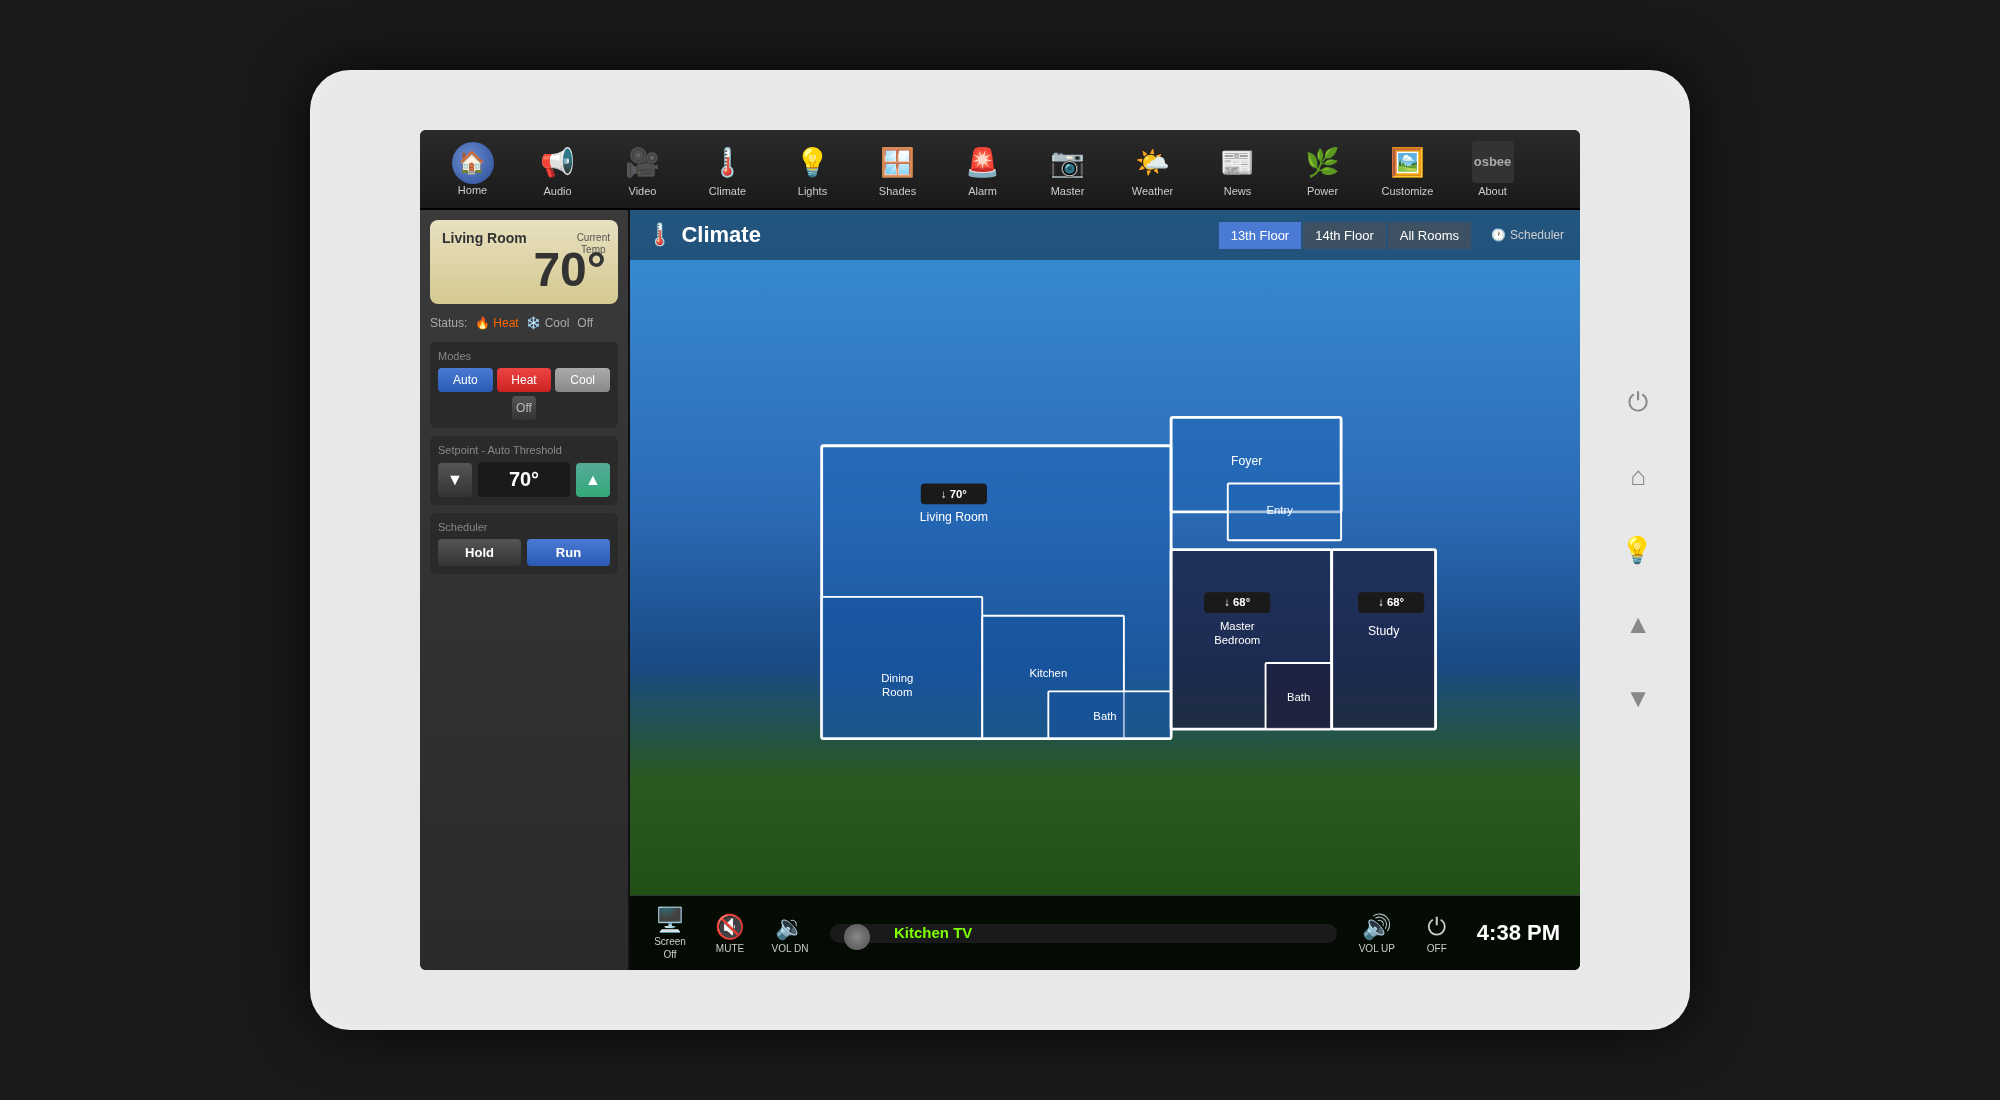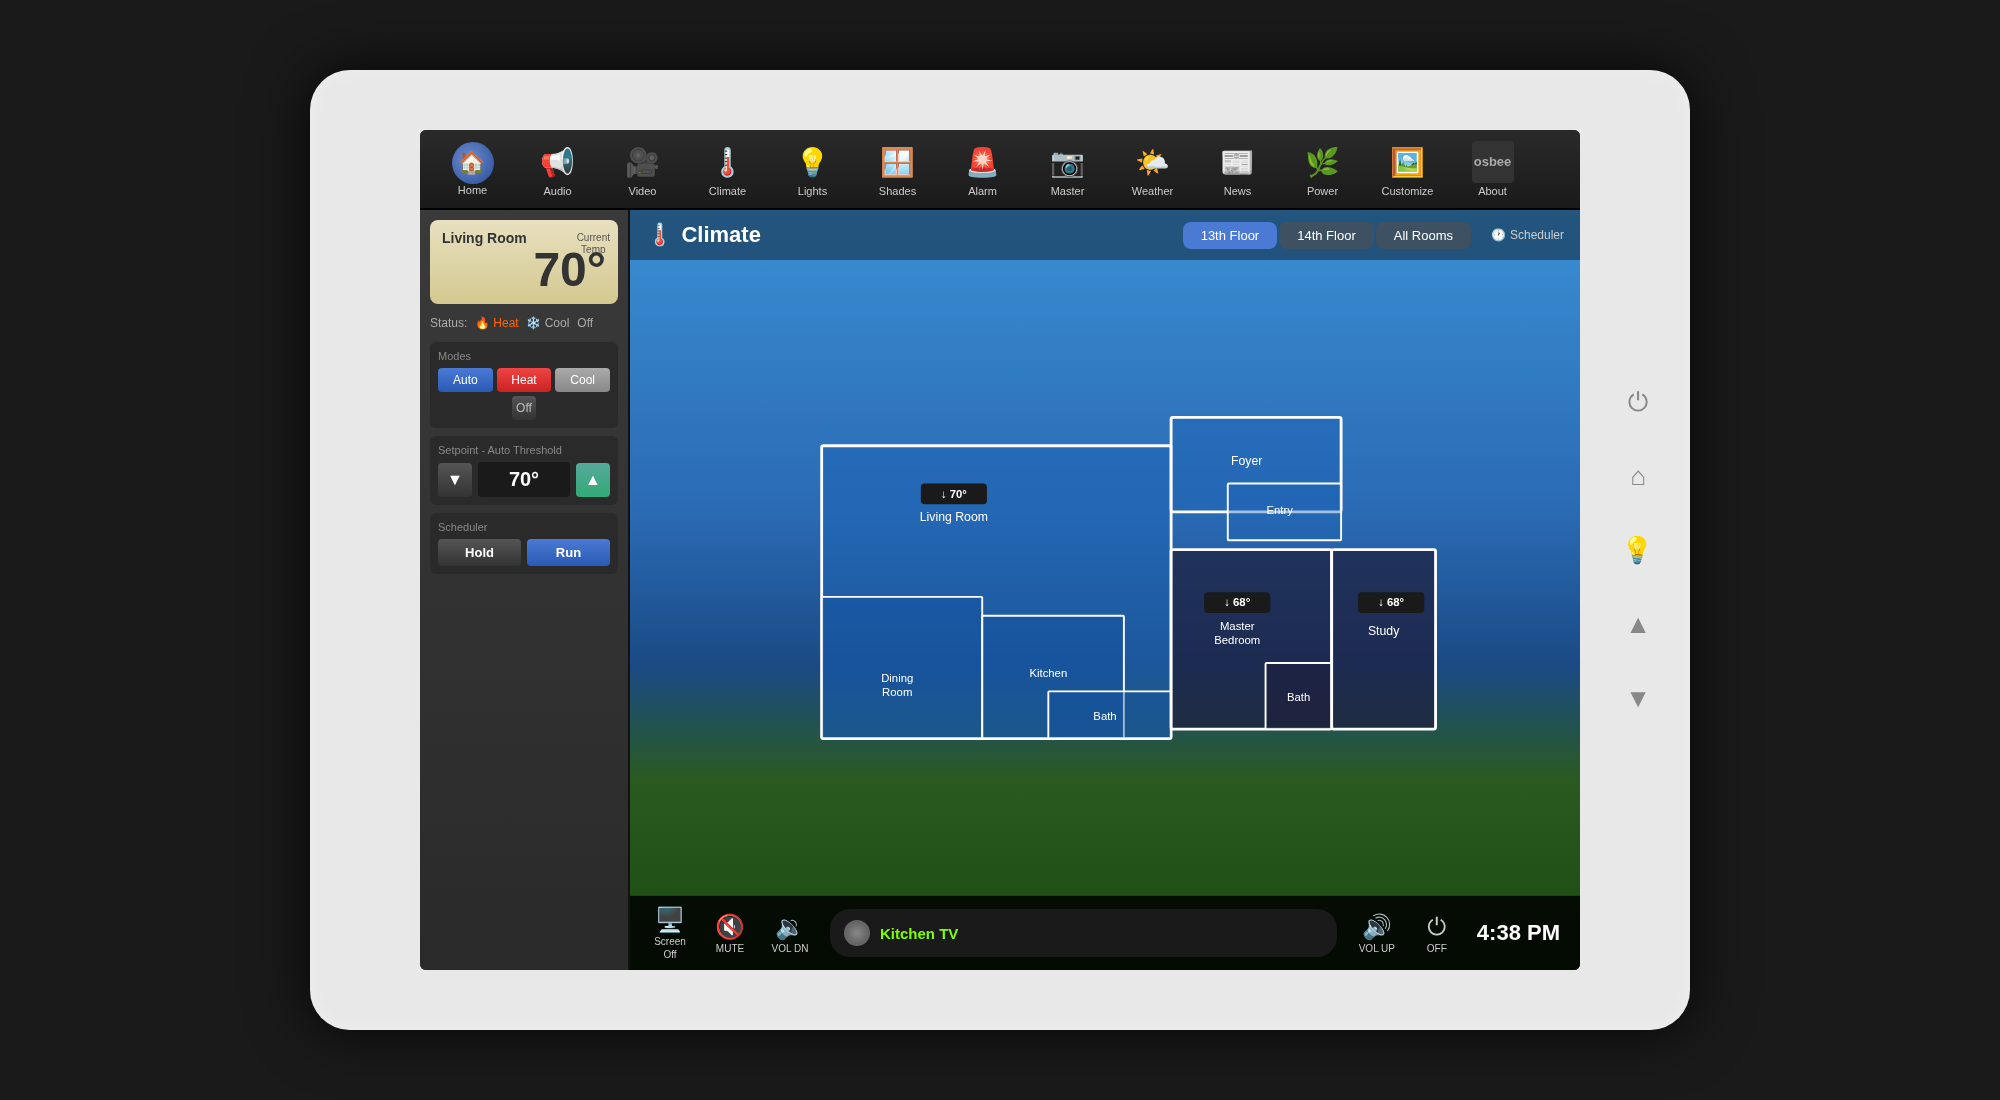--- a/index.html
+++ b/index.html
@@ -275,23 +275,23 @@
       gap: 8px;
     }
 
     .floor-tabs {
       display: flex;
       margin-left: auto;
       gap: 2px;
     }
 
     .floor-tab {
-      padding: 6px 18px;
+      padding: 6px 12px;
       font-size: 13px;
-      border-radius: 8px;
+      border-radius: 0;
       cursor: pointer;
       color: white;
     }
 
     .floor-tab.active { background: #4a7ad4; }
     .floor-tab.inactive { background: rgba(80,80,80,0.6); }
 
     .scheduler-btn-top {
       display: flex;
       align-items: center;
@@ -337,25 +337,24 @@
       font-size: 10px;
       min-width: 40px;
     }
 
     .bottom-item .icon { font-size: 24px; }
 
     .now-playing {
       flex: 1;
       background: #1a1a1a;
       border-radius: 20px;
-      height: 48px;
-      display: flex;
-      align-items: center;
+      height: 19px;
+      display: flex;
       padding: 0 14px;
-      gap: 10px;
+      gap: 24px;
     }
 
     .play-dot {
       width: 26px;
       height: 26px;
       background: radial-gradient(circle, #888 0%, #555 100%);
       border-radius: 50%;
       border: 2px solid #666;
     }
 

